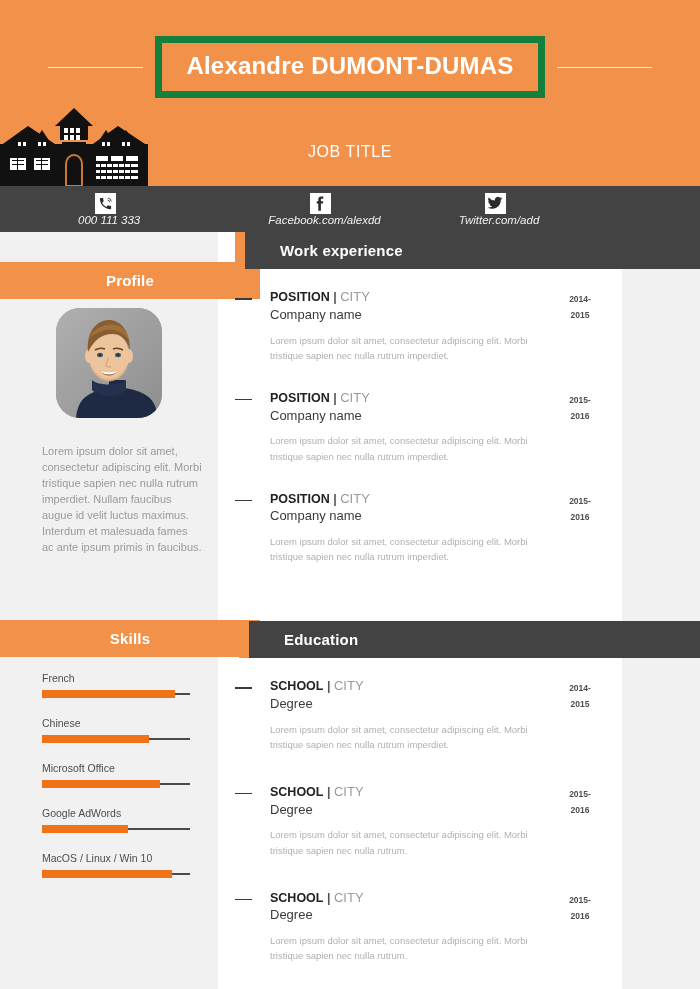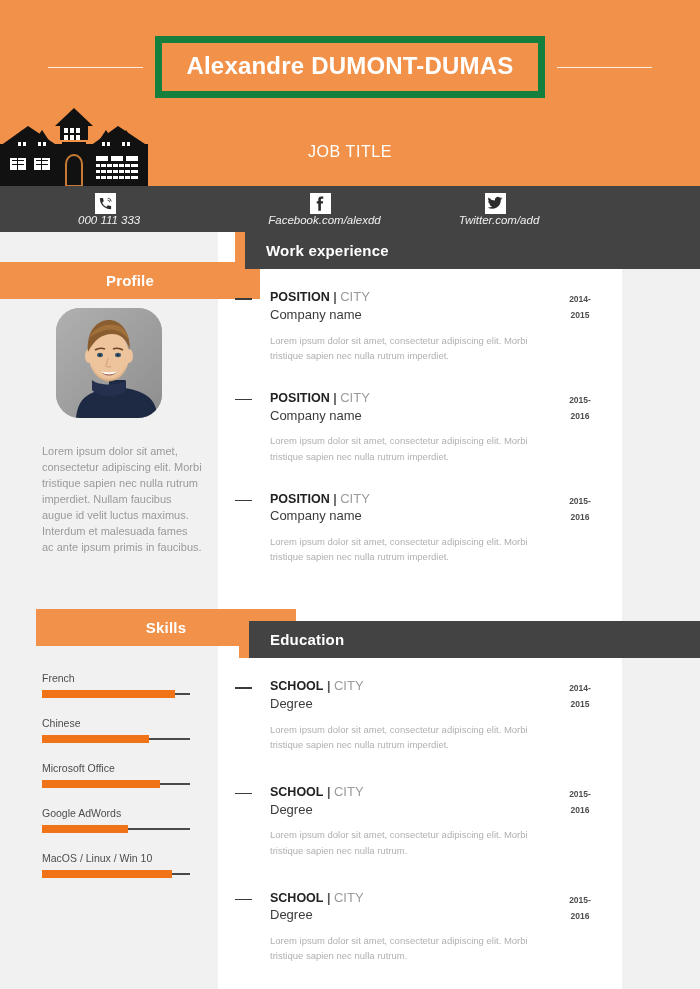--- a/index.html
+++ b/index.html
@@ -71,36 +71,36 @@
   .photo-wrap { position:absolute; left:56px; top:76px; width:106px; height:110px; }
   .photo {
     width:106px; height:110px; border-radius:24px; overflow:hidden;
     background:#9d9d9d; position:relative;
   }
   .photo svg { display:block; width:106px; height:110px; }
   .profile-text {
     position:absolute; left:42px; top:212px; width:160px;
     color:#9a9a9a; font-size:11px; line-height:1.45;
   }
-  .skills-head-wrap { position:absolute; left:0; top:377px;margin-left:36px; }
+  .skills-head-wrap { position:absolute; left:0; top:388px; }
   .skills-list { position:absolute; left:42px; top:440px; width:150px; }
   .skill { margin-bottom:22px; }
   .skill-name { color:#4d4d4d; font-size:10.5px; margin-bottom:9px; }
   .skill-track {
     position:relative; width:148px; height:2px; background:#4a4a4a;
   }
   .skill-fill { position:absolute; left:0; top:-3px; height:8px; background:#F07318; }
 
   
   .right-col { position:absolute; left:235px; top:0; width:465px; }
   .sec-head { position:relative; width:465px; height:37px; display:flex; align-items:center; }
   .sec-head .accent { width:10px; height:37px; background:#F2924A; flex:0 0 10px; }
   .sec-head .bar {
     flex:1; height:37px; background:#434343; color:#ffffff; font-size:15px;
-    font-weight:bold; display:flex; align-items:center; padding-left:21px;
+    font-weight:bold; display:flex; align-items:center; padding-left:35px;
     letter-spacing:.2px;
   }
   .entry { position:relative; padding-left:35px; padding-right:99px; }
   .entry .dash {
     position:absolute; left:0; top:9px; width:17px; height:1.5px; background:#3b3b3b;
   }
   .entry-title { font-size:12.5px; line-height:1.25; }
   .entry-title .b { font-weight:bold; color:#222222; }
   .entry-title .sep { color:#555555; font-weight:bold; }
   .entry-title .c { color:#9b9b9b; font-weight:normal; font-size:13px; }

